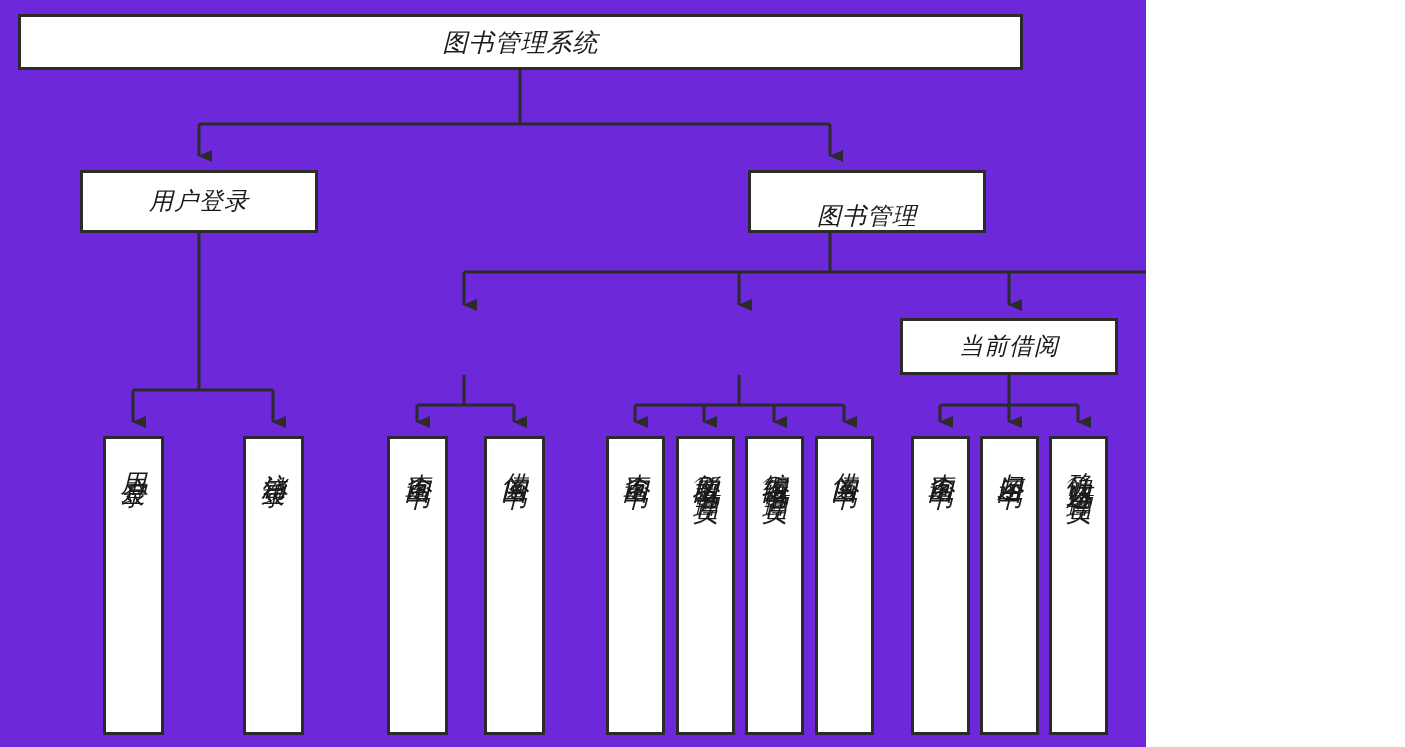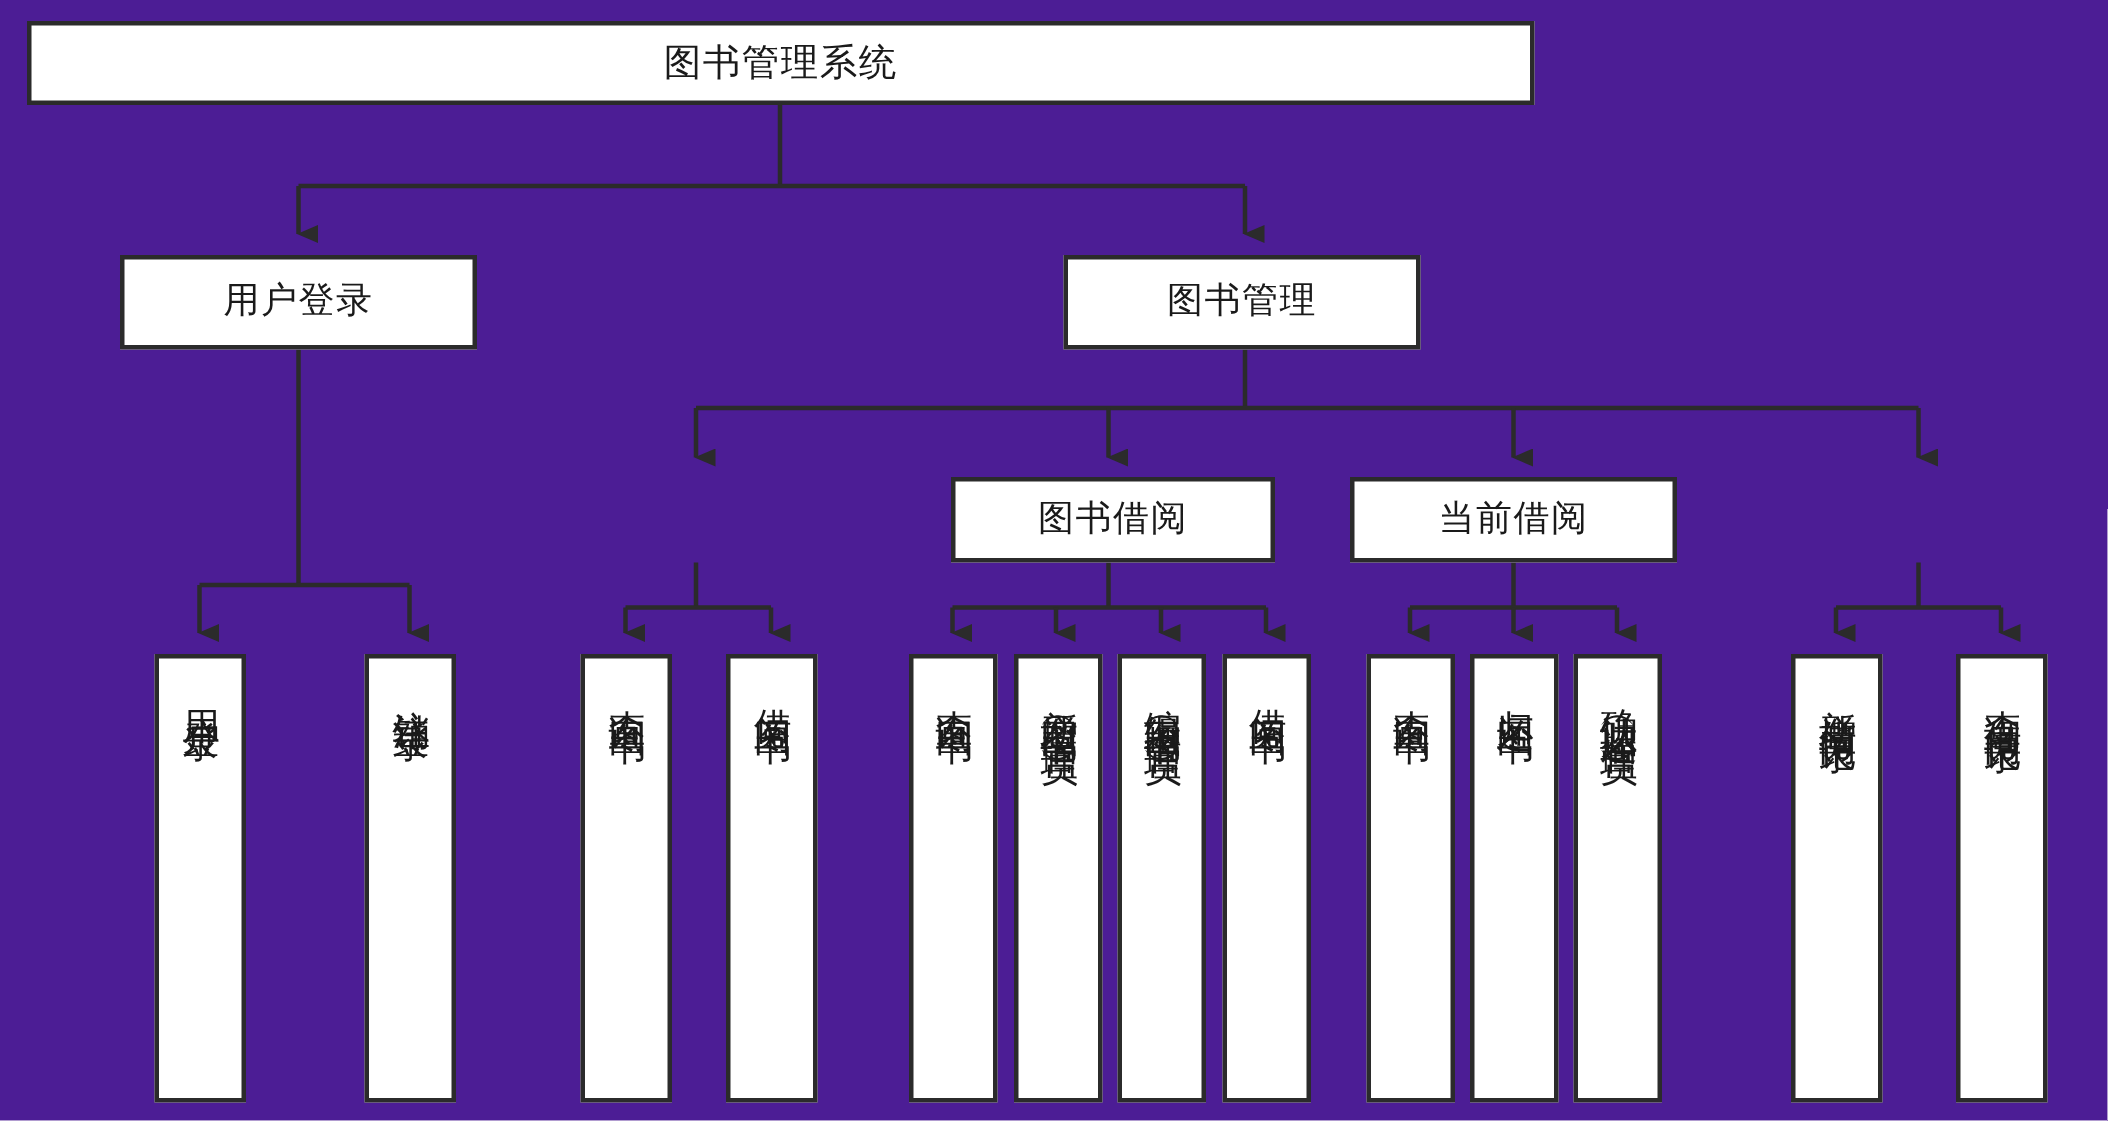--- a/index.html
+++ b/index.html
@@ -5,24 +5,25 @@
   html, body {
     margin: 0;
     padding: 0;
     background: #ffffff;
   }
   body {
     font-family: "Liberation Sans", "DejaVu Sans", sans-serif;
   }
   #canvas {
     position: relative;
-    width: 1405px;
+    width: 1146px;
     height: 747px;
-    background: #4c1d95;
+    background: #6d28d9;
     overflow: hidden;
+    font-style: italic;
   }
   svg#wires {
     position: absolute;
     left: 0;
     top: 0;
     width: 1405px;
     height: 747px;
     pointer-events: none;
   }
   .node {
@@ -126,27 +127,24 @@
     </g>
   </svg>
 
   <div class="node horiz root" style="left:18px; top:14px; width:1005px; height:56px;">
     <span class="lbl">图书管理系统</span>
   </div>
 
   <div class="node horiz" style="left:80px; top:170px; width:238px; height:63px;">
     <span class="lbl">用户登录</span>
   </div>
-  <div class="node horiz" style="left:709px; top:170px; width:238px; height:63px;">
+  <div class="node horiz" style="left:748px; top:170px; width:238px; height:63px;align-items:flex-end;">
     <span class="lbl">图书管理</span>
   </div>
 
-  <div class="node horiz" style="left:634px; top:318px; width:216px; height:57px;">
-    <span class="lbl">图书借阅</span>
-  </div>
   <div class="node horiz" style="left:900px; top:318px; width:218px; height:57px;justify-content:center;">
     <span class="lbl">当前借阅</span>
   </div>
 
   <div class="node vert" style="left:103px; top:436px; width:61px; height:299px;">
     <span class="lbl">用户登录</span>
   </div>
   <div class="node vert" style="left:243px; top:436px; width:61px; height:299px;">
     <span class="lbl">注销登录</span>
   </div>

